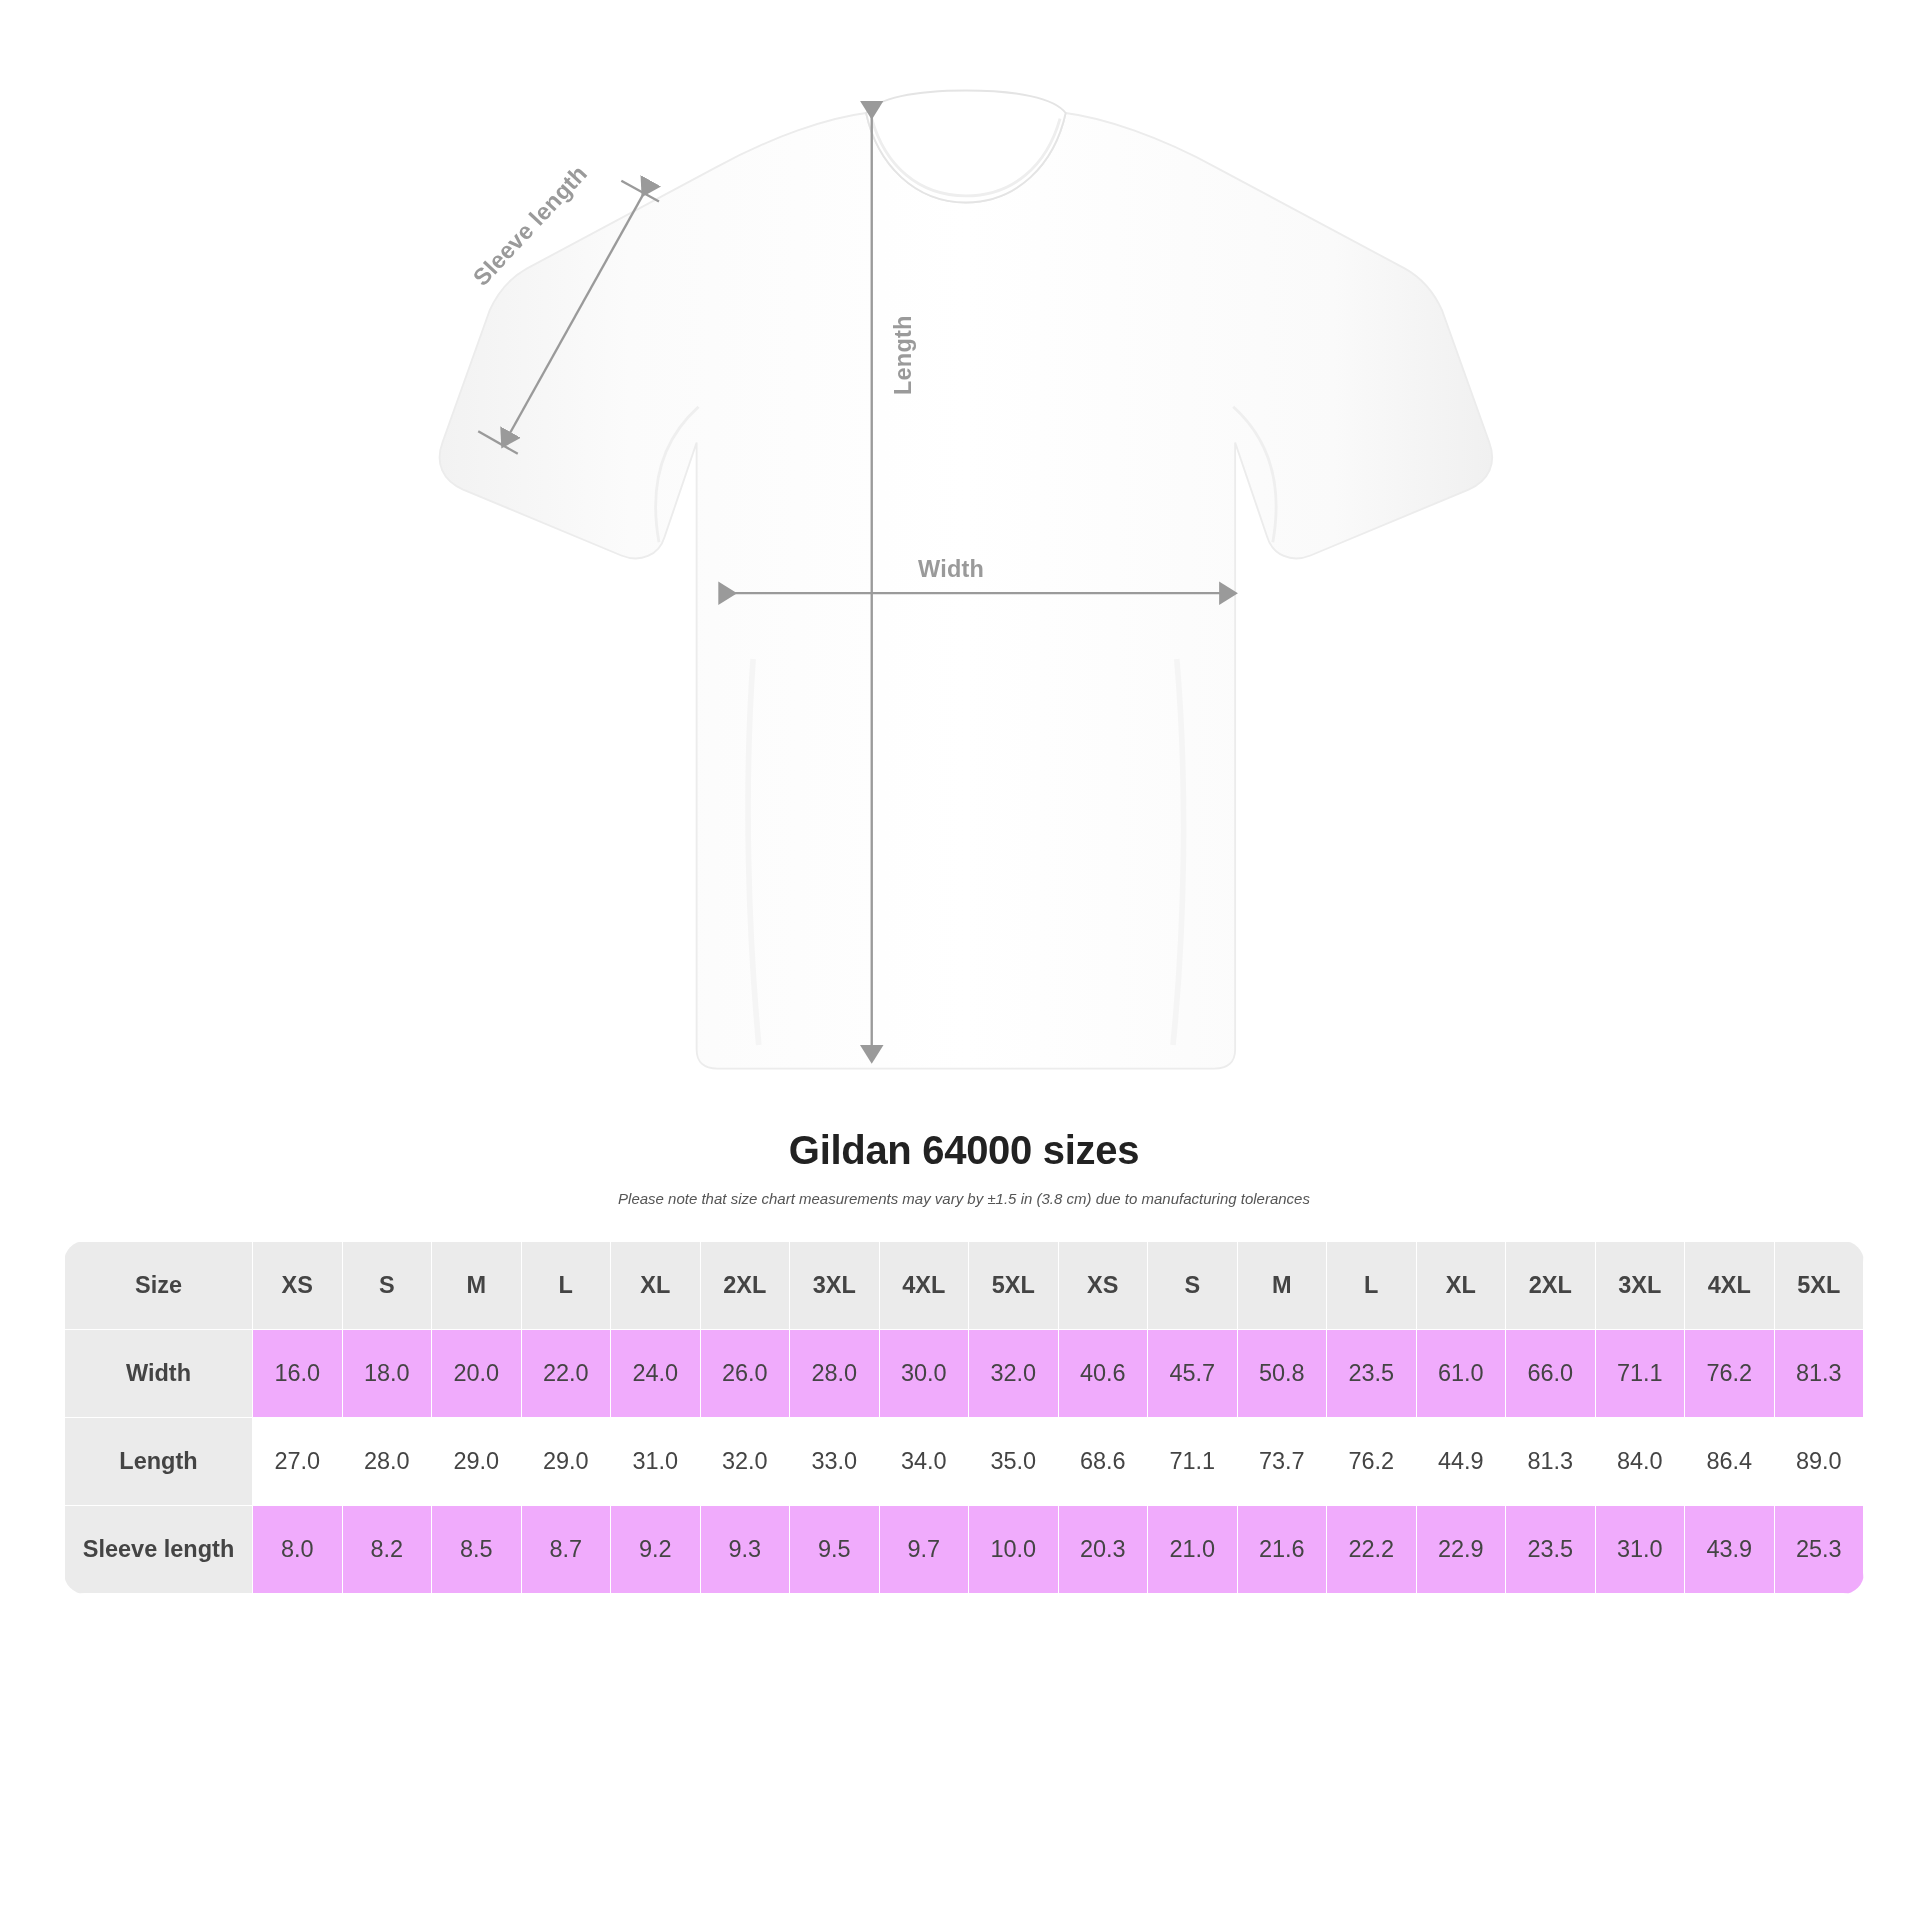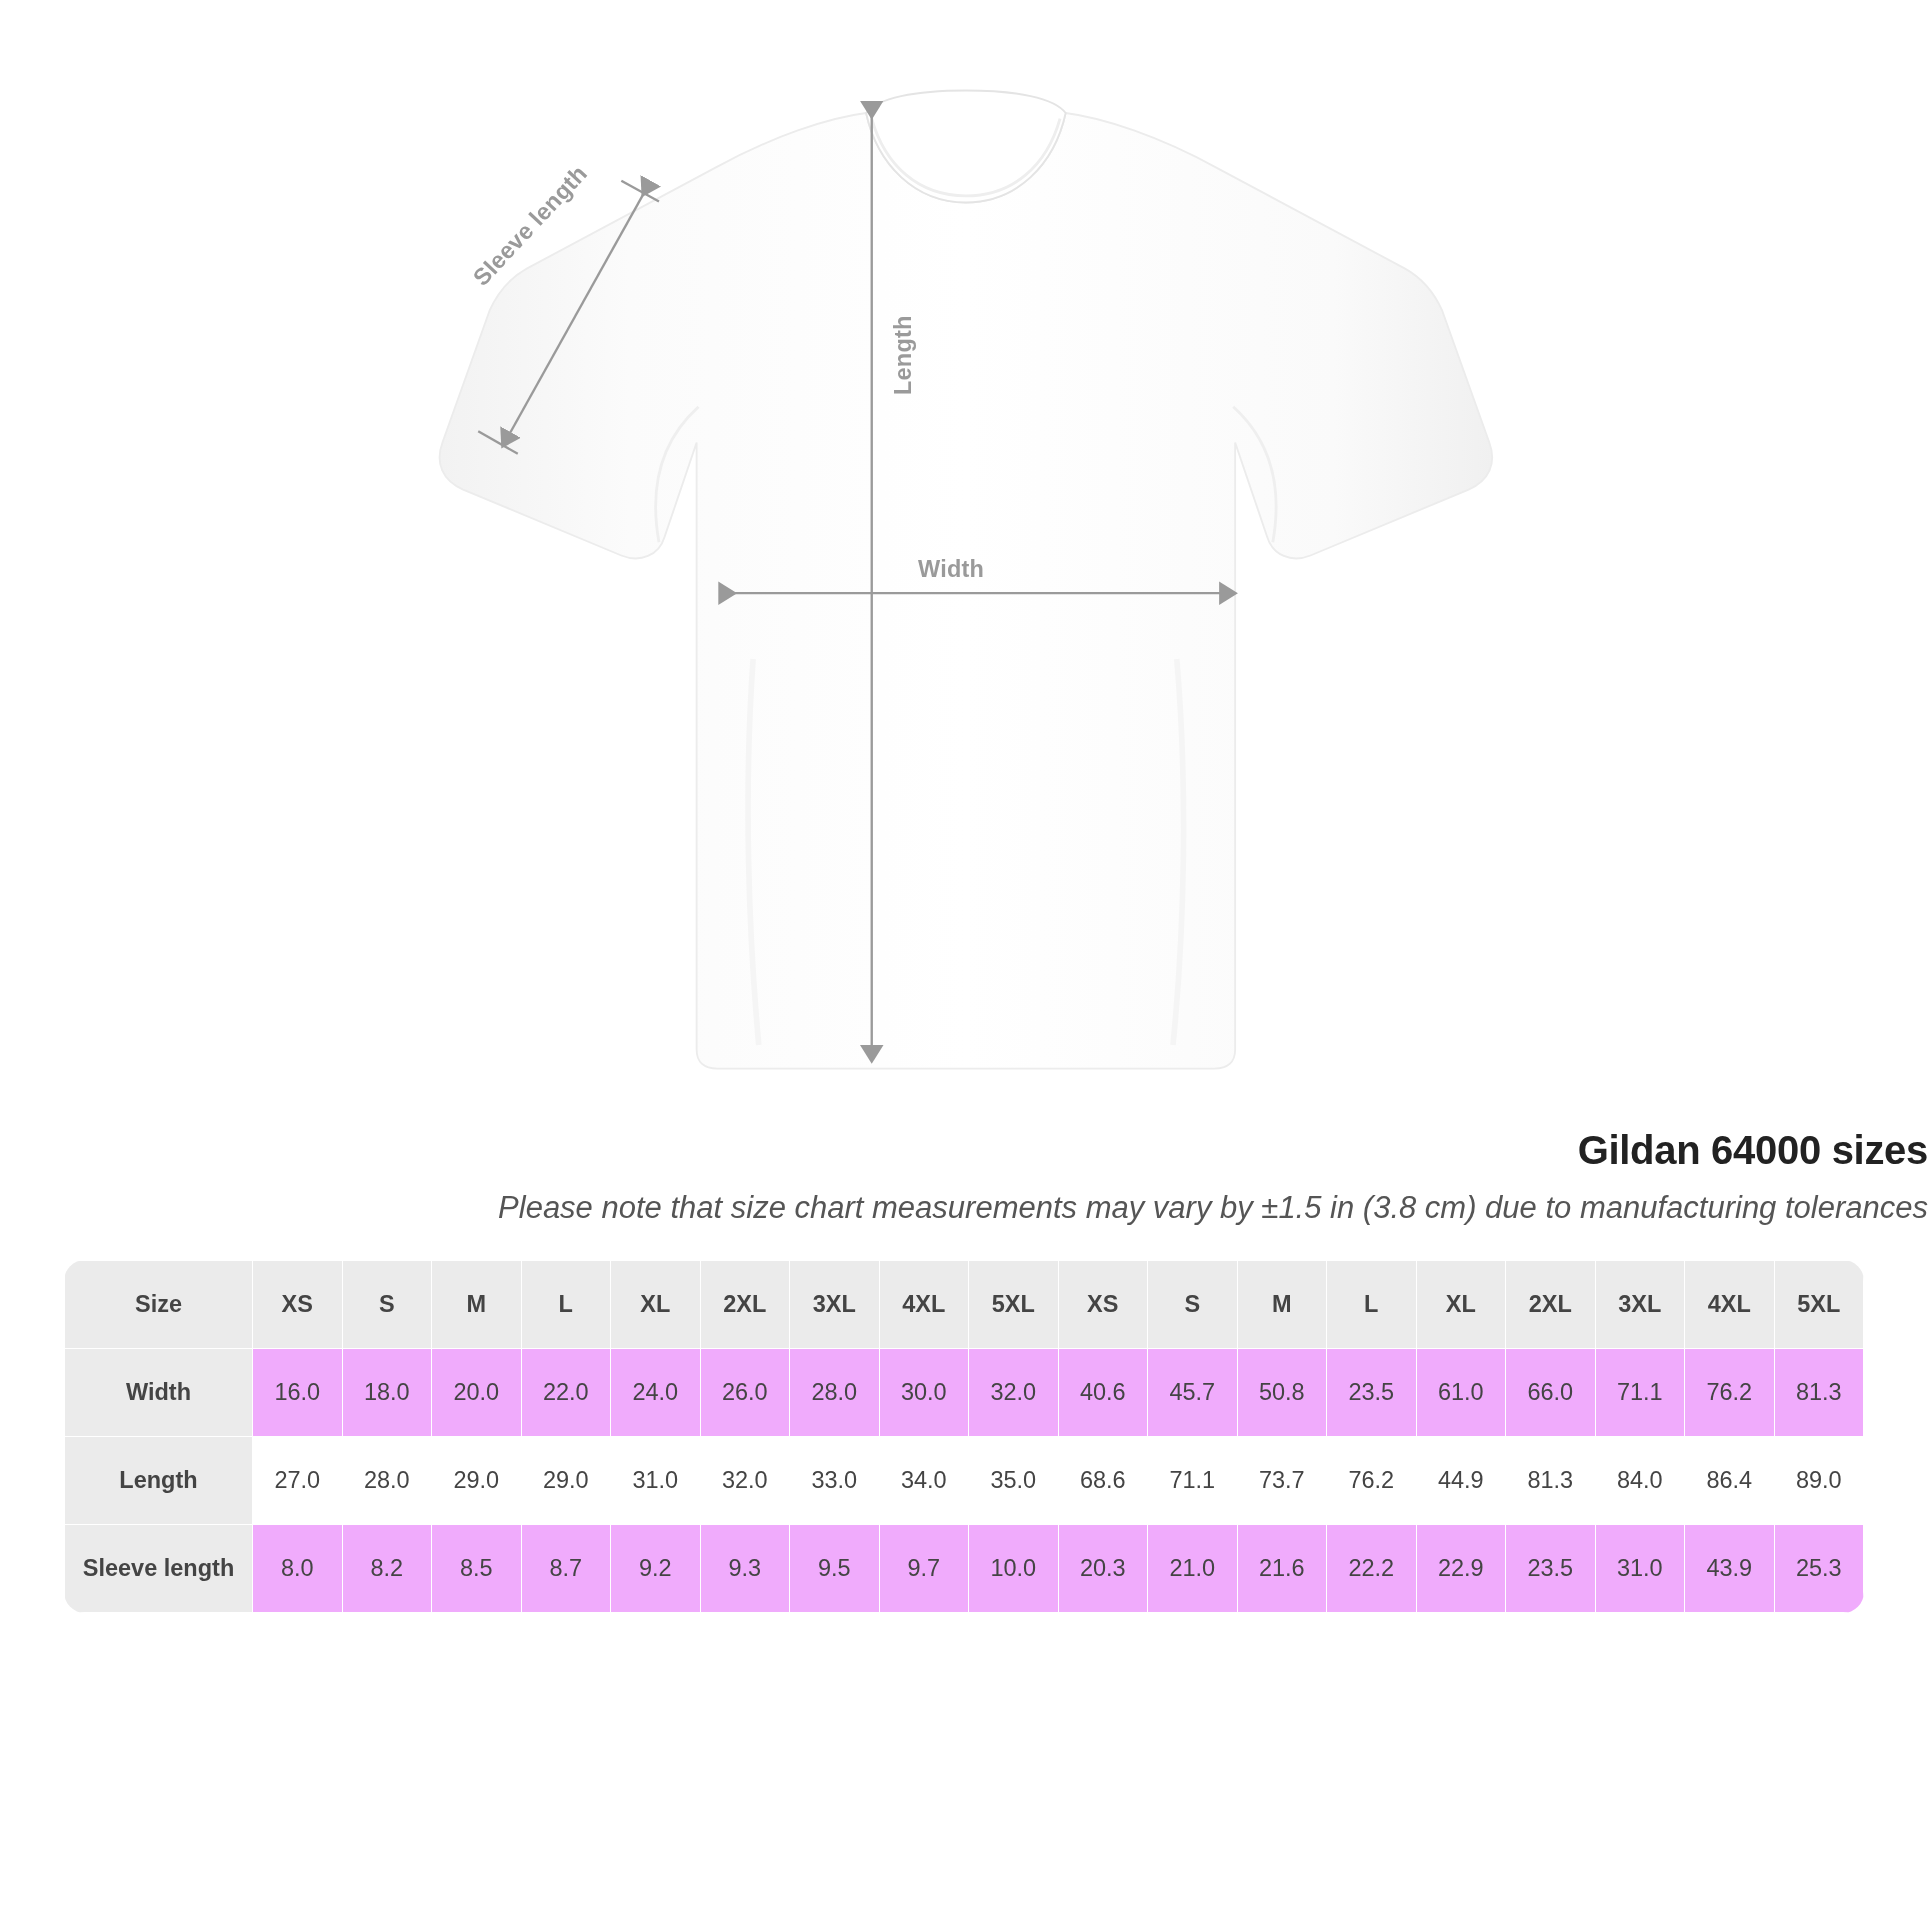--- a/index.html
+++ b/index.html
@@ -51,32 +51,32 @@
     transform: rotate(-90deg);
     transform-origin: left top;
   }
   .label-width {
     left: 918px;
     top: 556px;
   }
 
   
   .title-block {
-    text-align: right;
+    text-align: center;
     margin-top: 17px;
   }
   .chart-title {
     font-size: 40px;
     font-weight: bold;
     color: #222222;
     margin: 0 0 17px 0;
     letter-spacing: -0.3px;
   }
   .chart-note {
-    font-size: 31px;
+    font-size: 15px;
     font-style: italic;
     color: #555555;
     margin: 0;
   }
 
   
   .table-wrap {
     margin: 34px 64px 0 64px;
     border-radius: 21px;
     overflow: hidden;

